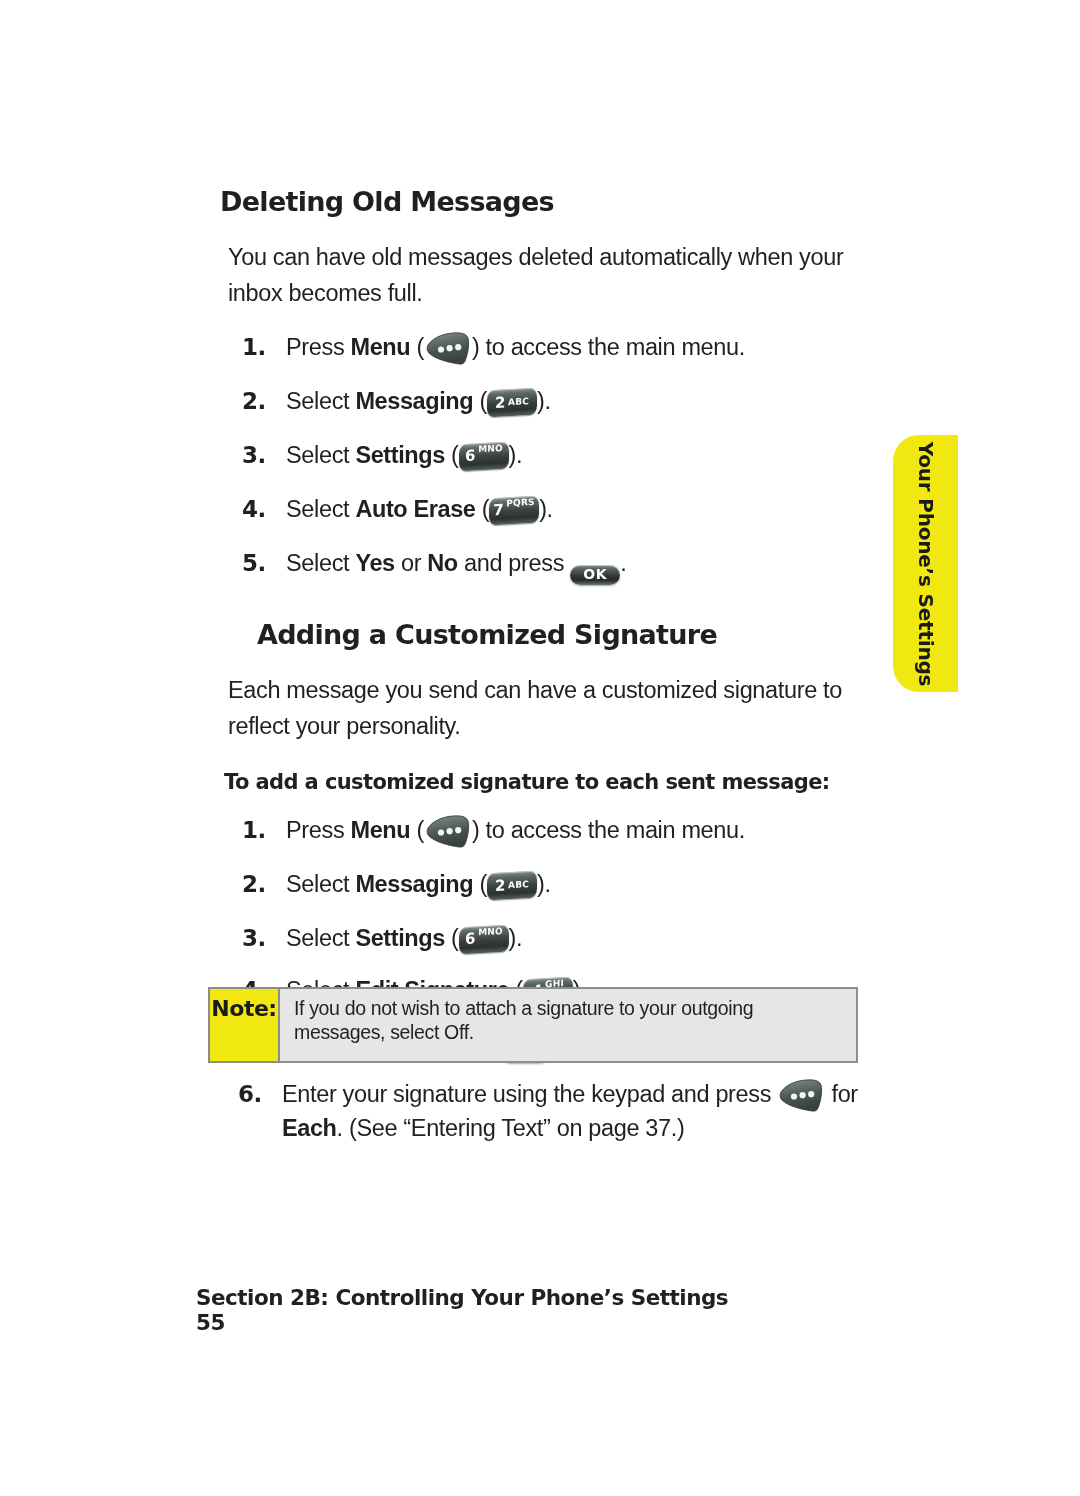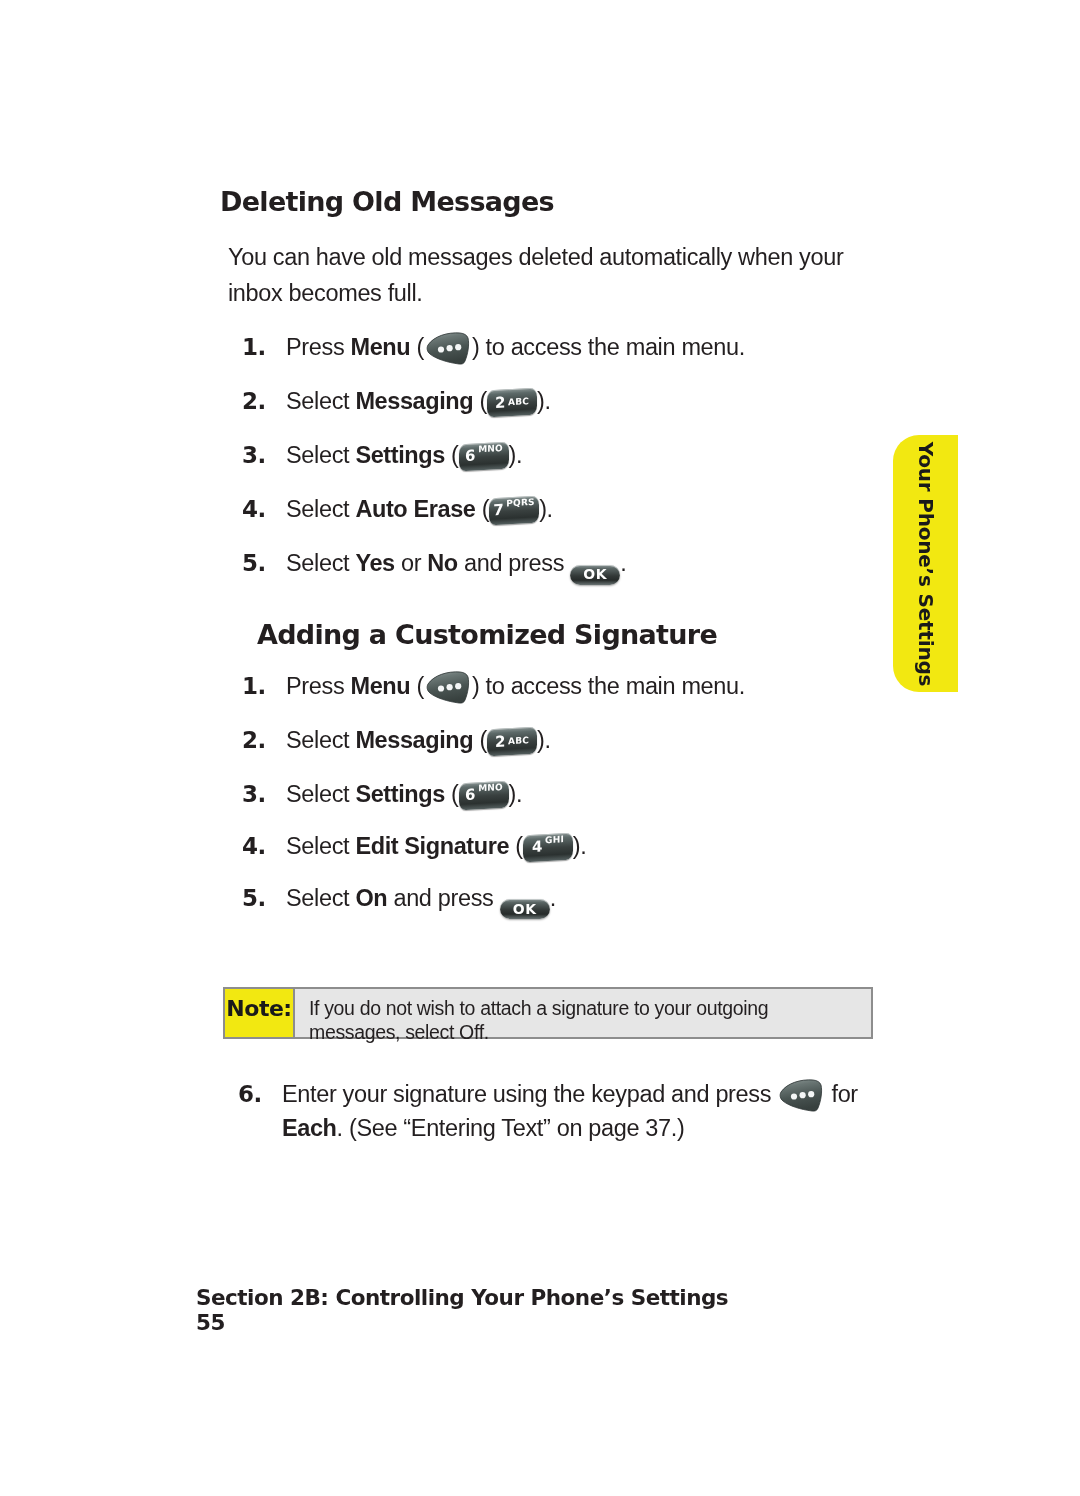--- a/index.html
+++ b/index.html
@@ -174,24 +174,24 @@
     height: 33px;
     vertical-align: -10px;
     display: inline-block;
     position: relative;
   }
   .key-menu svg { display: block; }
 
   
   .note-box {
     position: absolute;
-    left: 223px;
+    left: 208px;
     top: 987px;
     width: 650px;
-    height: 52px;
+    height: 76px;
     border: 2px solid #8d8d8d;
     background: #e6e6e6;
     box-sizing: border-box;
     display: flex;
   }
   .note-label {
     width: 70px;
     background: #f2e811;
     border-right: 2px solid #8d8d8d;
     display: flex;
@@ -299,21 +299,23 @@
       <li>
         <span class="num">5.</span><span>Select </span><b>Yes</b><span> or </span><b>No</b><span> and press </span><span class="key-ok">
             <span>OK</span>
           </span><span>.</span>
       </li>
 
     </ol>
 
     <h2 class="section-head" style="margin-top:34px;margin-left:37px;">Adding a Customized Signature</h2>
 
-
+    <p class="body-para">Each message you send can have a customized signature to reflect your personality.</p>
+
+    <p class="lead-in">To add a customized signature to each sent message:</p>
 
     <ol class="steps steps-tight" style="margin-top:6px;">
 
       <li>
         <span class="num">1.</span><span>Press </span><b>Menu</b><span> (</span><span class="key key-menu"><svg width="48" height="33" viewBox="0 0 48 33">
               <defs>
                 <linearGradient id="mg2" x1="0" y1="0" x2="0.25" y2="1">
                   <stop offset="0" stop-color="#8f9a98"></stop>
                   <stop offset="0.25" stop-color="#6a7674"></stop>
                   <stop offset="0.6" stop-color="#4a5553"></stop>

